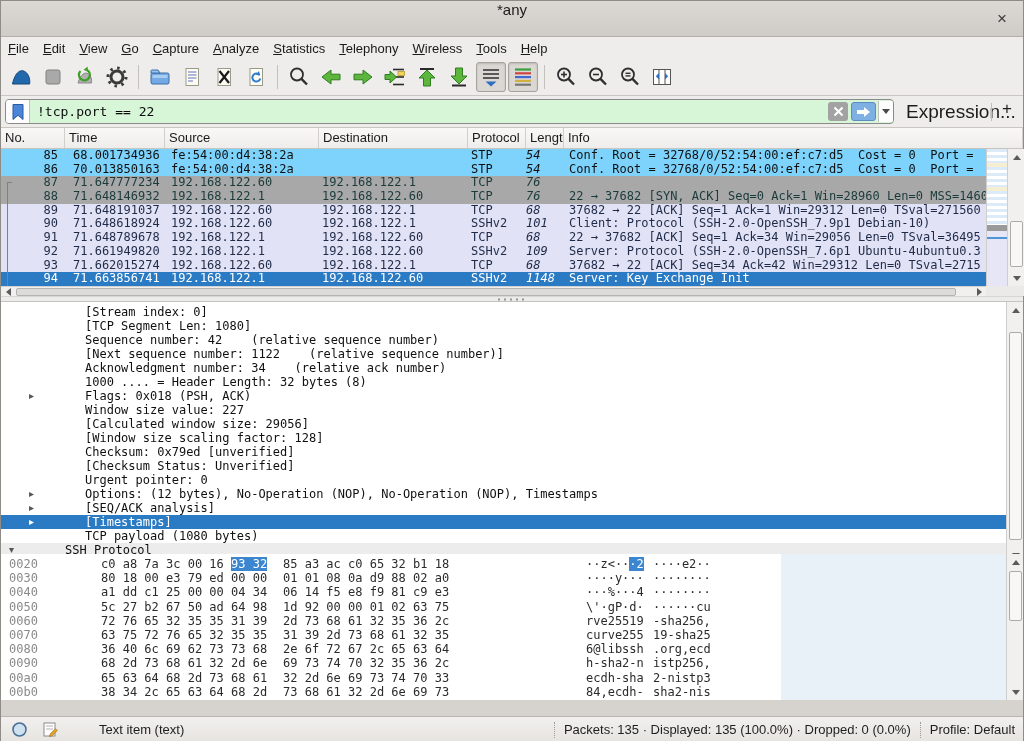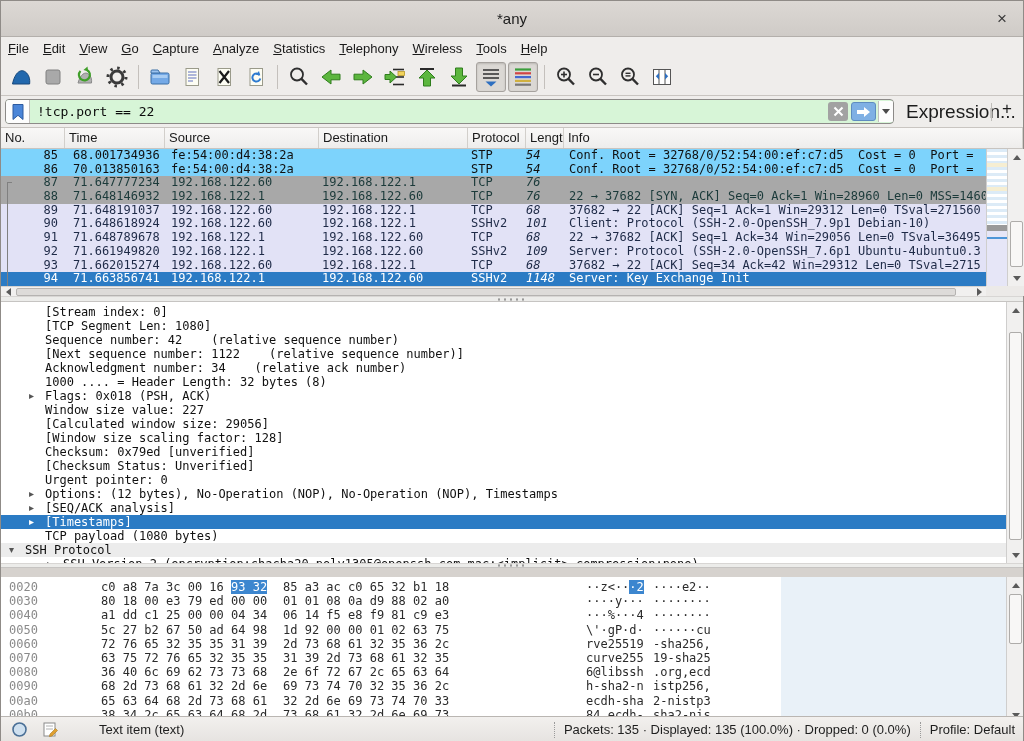--- a/index.html
+++ b/index.html
@@ -3,21 +3,21 @@
 <meta charset="utf-8">
 <style>
   * { box-sizing: border-box; margin: 0; padding: 0; }
   html,body { width:1024px; height:741px; overflow:hidden; }
   body { font-family:"Liberation Sans", sans-serif; background:#d6d2ce; position:relative; }
   .win { position:absolute; inset:0; border:1px solid #8f8b87; }
 
   
   .titlebar { position:absolute; left:0; top:0; width:100%; height:36px;
     background:linear-gradient(#dcd8d4,#cfcbc7); border-bottom:1px solid #b3afab;
-    display:flex; align-items:center; justify-content:center; }
+    display:flex; justify-content:center; }
   .title { font-size:15px; color:#1c1c1c; }
   .close-btn { position:absolute; right:10px; top:7px; width:22px; height:22px;
     display:flex; align-items:center; justify-content:center; font-size:17px; color:#3a3a3a; cursor:default; }
 
   
   .menubar { position:absolute; left:0; top:36px; width:100%; height:22px;
     background:#efedeb; display:flex; align-items:center; font-size:13px; color:#1a1a1a; }
   .menubar .mitem { padding:2px 7px; display:inline-block; }
   .menubar .mitem::first-letter { text-decoration: underline; }
 
@@ -100,28 +100,28 @@
   
   .splitter { position:absolute; left:0; width:100%; background:#ececea; border-top:1px solid #d8d6d4; border-bottom:1px solid #c6c4c2;
     display:flex; align-items:center; justify-content:center; }
   .dots { width:32px; height:3px;
     background-image:radial-gradient(circle,#9a9a9a 1px,transparent 1.3px); background-size:6px 3px; }
 
   
   .details { position:absolute; left:0; top:301px; width:100%; height:261px; background:#fff; overflow:hidden; }
   .drows { position:absolute; left:0; top:3px; width:1005px;
     font-family:"DejaVu Sans Mono", monospace; font-size:12px; color:#101010; }
-  .drow { height:14px; line-height:14px; white-space:pre; display:flex; }
+  .drow { height:14px; line-height:14px; white-space:pre; display:flex;gap:40px; }
   .darrow { display:inline-block; width:16px; color:#555; font-family:"DejaVu Sans", sans-serif; font-size:10px; text-align:left; flex:none; }
   .drow.sel { background:#2b7bc4; color:#fff; }
   .drow.sel .darrow { color:#fff; }
   .drow.shaded { background:#ececec; }
 
   
-  .hexpane { position:absolute; left:0; top:576px; width:100%; height:146px; background:#e9f1f8; overflow:hidden; }
+  .hexpane { position:absolute; left:0; top:553px; width:100%; height:146px; background:#e9f1f8; overflow:hidden; }
   .hexcontent { position:absolute; left:0; top:0; width:780px; height:100%; background:#fff; }
   .hrows { position:absolute; left:0; top:3px; width:780px;
     font-family:"DejaVu Sans Mono", monospace; font-size:12px; color:#2b2b2b; }
   .hrow { position:relative; height:14.2px; line-height:14.2px; white-space:pre; }
   .hoff { position:absolute; left:8px; color:#8a8a8a; }
   .hg1 { position:absolute; left:100px; }
   .hg2 { position:absolute; left:282px; }
   .ha1 { position:absolute; left:585px; }
   .ha2 { position:absolute; left:652px; }
   .bsel { background:#3c86cf; color:#fff; }

